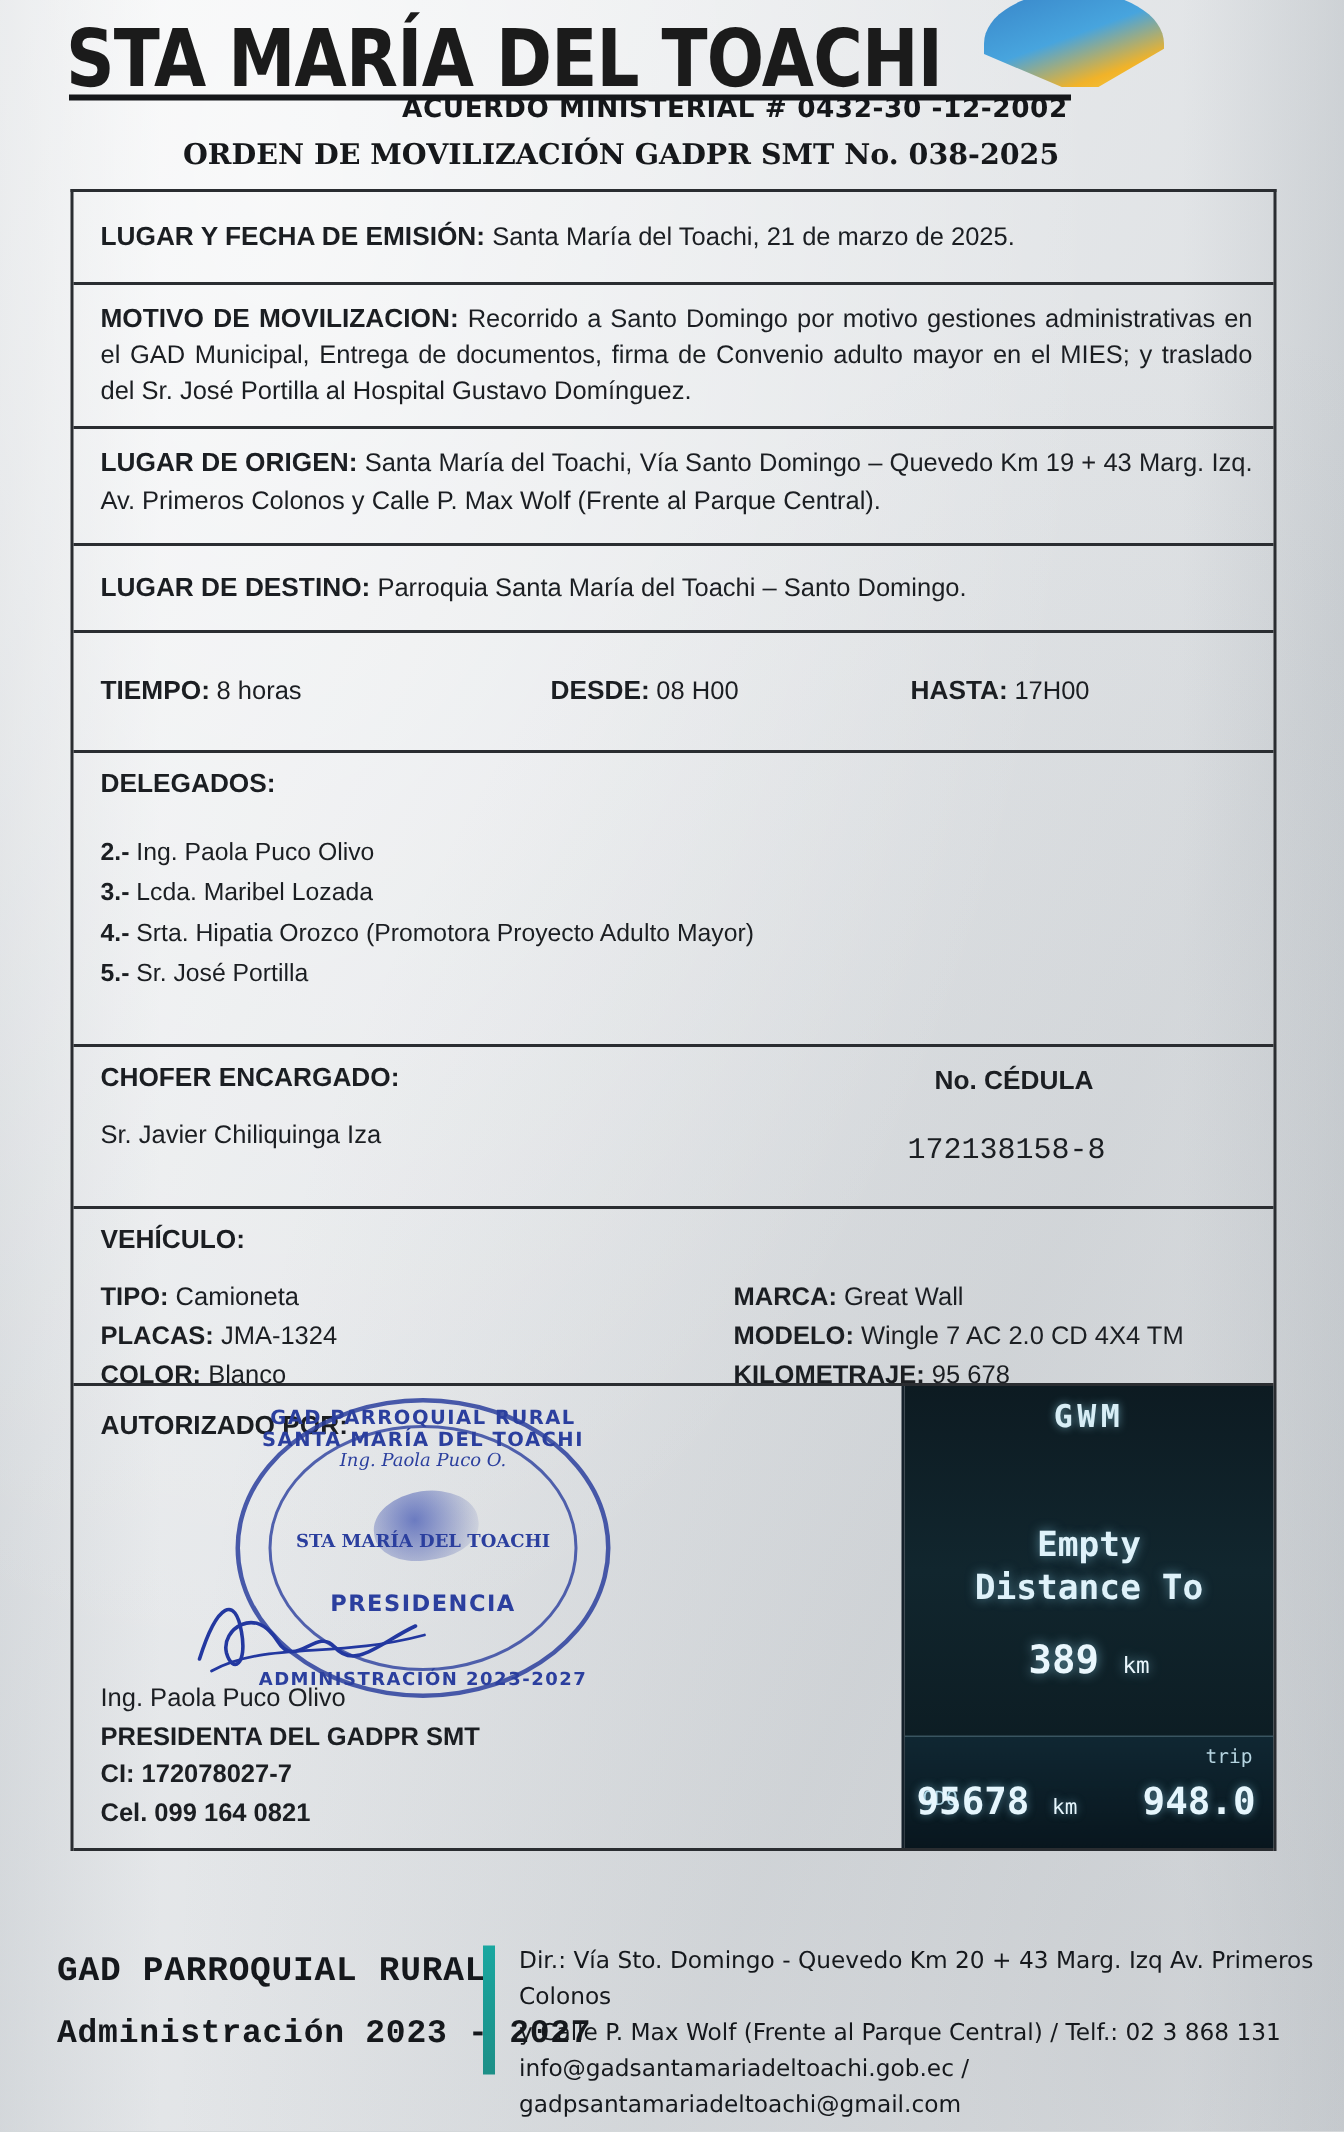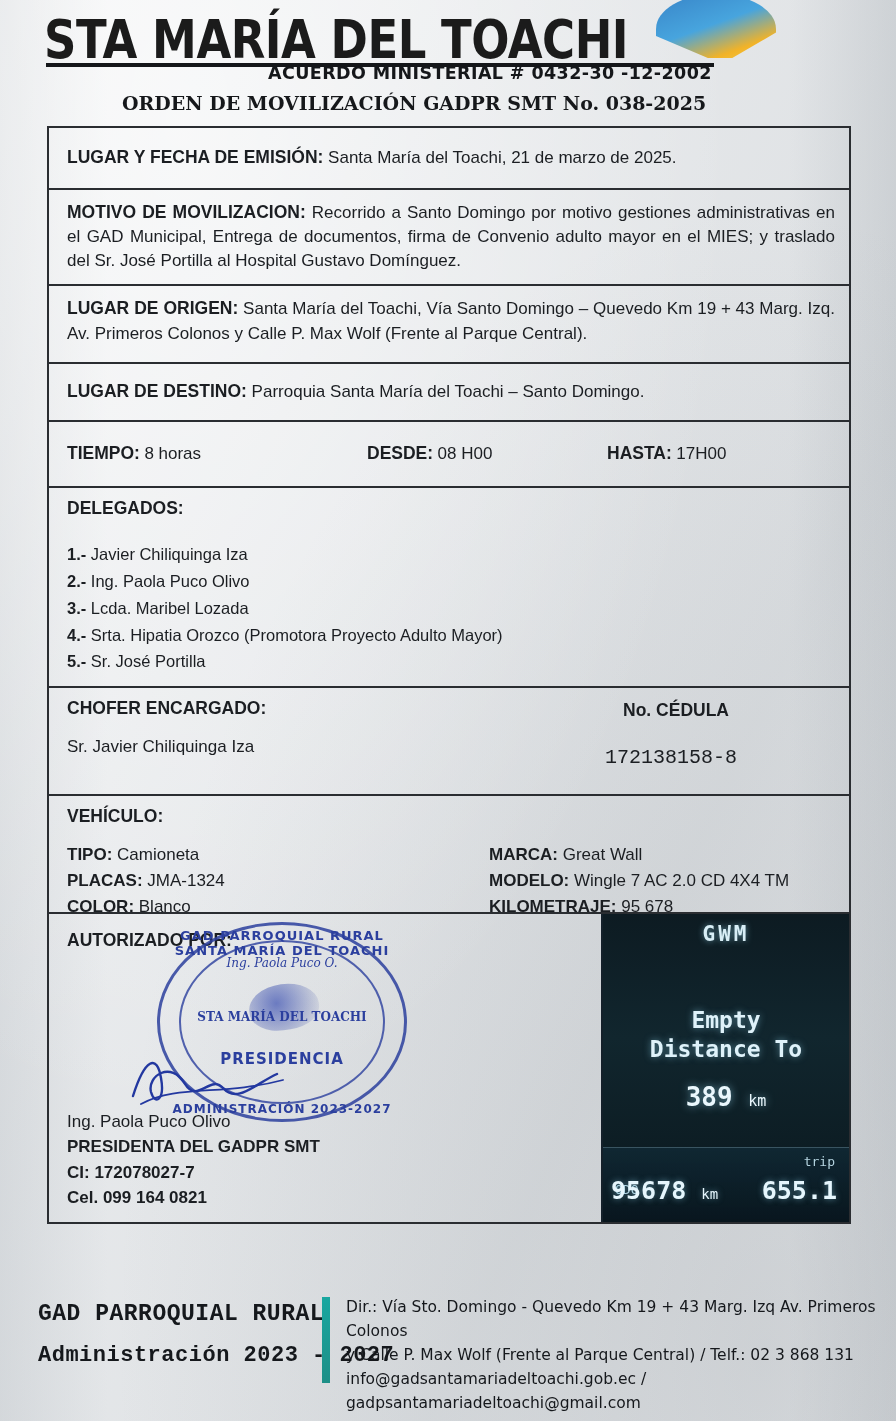--- a/index.html
+++ b/index.html
@@ -124,21 +124,21 @@
     line-height: 1.42;
   }
   .justify { text-align: justify; }
 
   .r-emision { height: 62px; display: flex; align-items: center; }
   .r-motivo { min-height: 92px; }
   .r-origen { min-height: 78px; }
   .r-destino { height: 58px; display: flex; align-items: center; }
 
   .r-tiempo {
-    height: 66px;
+    height: 80px;
     display: flex;
     align-items: center;
   }
   .r-tiempo .c1 { width: 300px; }
   .r-tiempo .c2 { width: 240px; }
   .r-tiempo .c3 { flex: 1; }
 
   .r-delegados { min-height: 196px; }
   .deleg-title { font-weight: bold; font-size: 17.5px; margin-bottom: 22px; }
   .deleg-item { font-size: 16.5px; line-height: 1.62; }
@@ -407,24 +407,20 @@
         <span class="val">08 H00</span>
       </div>
       <div class="c3">
         <span class="lbl">HASTA:</span>
         <span class="val">17H00</span>
       </div>
     </div>
 
     <div class="row r-delegados">
       <div class="deleg-title">DELEGADOS:</div>
-      <div class="deleg-item">
-        <span class="num">1.-</span>
-        <span>Javier Chiliquinga Iza</span>
-      </div>
       <div class="deleg-item">
         <span class="num">2.-</span>
         <span>Ing. Paola Puco Olivo</span>
       </div>
       <div class="deleg-item">
         <span class="num">3.-</span>
         <span>Lcda. Maribel Lozada</span>
       </div>
       <div class="deleg-item">
         <span class="num">4.-</span>
@@ -511,33 +507,33 @@
           <span>389</span>
           <span class="u">km</span>
         </div>
         <div class="bottombar">
           <div class="odo-lbl">ODO</div>
           <div class="trip-lbl">trip</div>
           <div class="odo-val">
             <span>95678</span>
             <span class="u">km</span>
           </div>
-          <div class="trip-val">655.1</div>
+          <div class="trip-val">948.0</div>
         </div>
       </div>
     </div>
 
   </div>
 
   <div class="footer">
     <div class="left">
       <div class="l1">GAD PARROQUIAL RURAL</div>
       <div class="l2">Administración 2023 - 2027</div>
     </div>
     <div class="bar"></div>
     <div class="right">
-      <div>Dir.: Vía Sto. Domingo - Quevedo Km 19 + 43 Marg. Izq Av. Primeros Colonos</div>
+      <div>Dir.: Vía Sto. Domingo - Quevedo Km 20 + 43 Marg. Izq Av. Primeros Colonos</div>
       <div>y Calle P. Max Wolf (Frente al Parque Central) / Telf.: 02 3 868 131</div>
       <div>info@gadsantamariadeltoachi.gob.ec / gadpsantamariadeltoachi@gmail.com</div>
     </div>
   </div>
 
 </div>
 
 </body></html>

